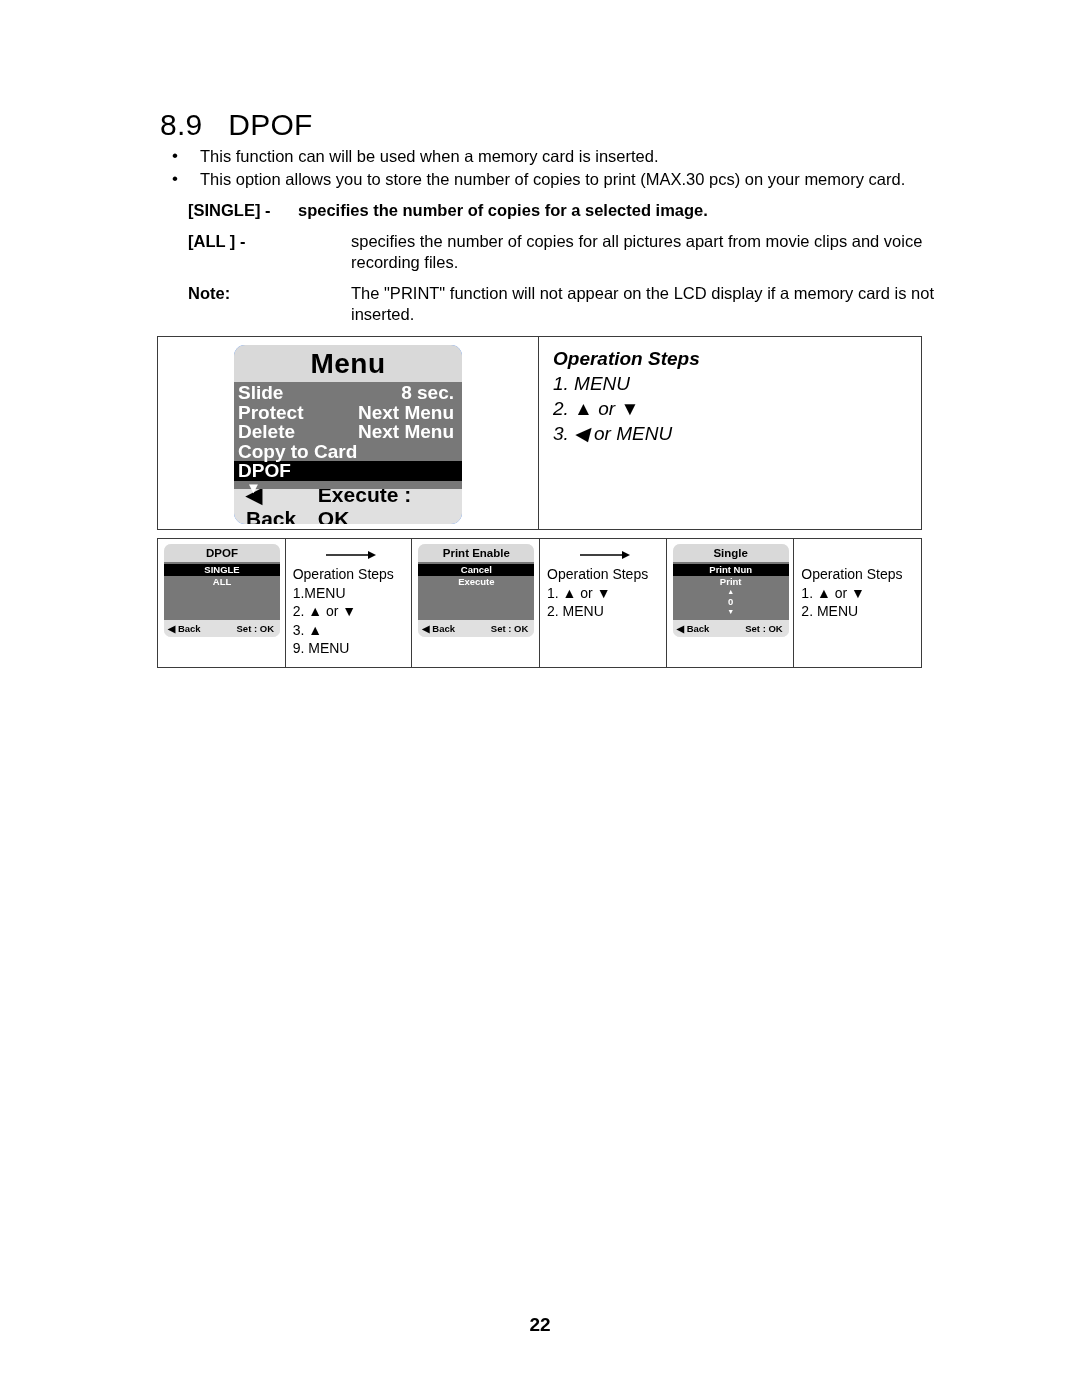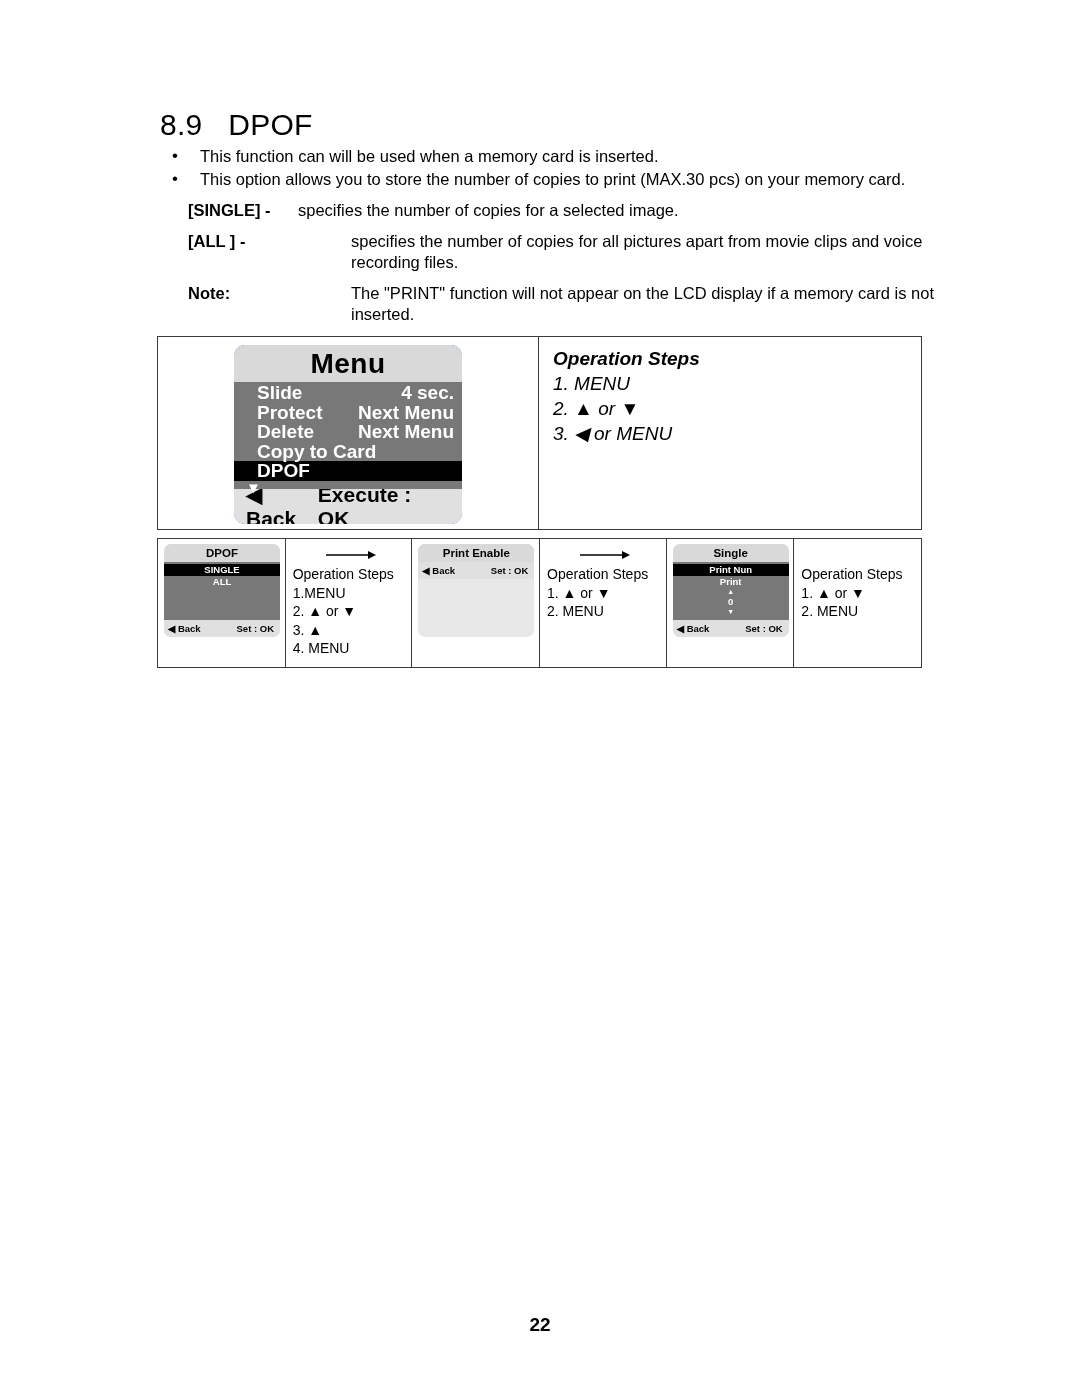--- a/index.html
+++ b/index.html
@@ -65,21 +65,21 @@
   }
   .def-row .term {
     position: absolute;
     left: 28px;
     top: 0;
     font-weight: bold;
     white-space: pre;
   }
   .def-row .desc { display: block; }
 
-  .def-single .desc { margin-left: 110px; }
+  .def-single .desc { margin-left: 110px; font-weight: bold; }
   .def-all .desc    { margin-left: 163px; }
   .def-note .desc   { margin-left: 163px; }
 
   
   .tbl {
     position: absolute;
     border: 1.4px solid #3b3b3b;
     box-sizing: border-box;
     background: #ffffff;
     display: flex;
@@ -144,21 +144,21 @@
     position: relative;
     padding: 1px 0 0 0;
   }
   .lcd-big .row {
     display: flex;
     justify-content: space-between;
     color: #ffffff;
     font-size: 19px;
     font-weight: bold;
     line-height: 19.5px;
-    padding: 0 8px 0 23px;
+    padding: 0 8px 0 4px;
     white-space: nowrap;
   }
   .lcd-big .row.sel {
     background: #000000;
     color: #ffffff;
   }
   .lcd-big .caret {
     color: #ffffff;
     font-size: 15px;
     line-height: 14px;
@@ -320,21 +320,21 @@
   <div class="tbl" id="table-top">
 
     <div class="cell cell-lcd">
       <div class="lcd lcd-big">
 
         <div class="lcd-title">Menu</div>
 
         <div class="lcd-body">
           <div class="row">
             <span>Slide</span>
-            <span>4 sec.</span>
+            <span>8 sec.</span>
           </div>
           <div class="row">
             <span>Protect</span>
             <span>Next Menu</span>
           </div>
           <div class="row">
             <span>Delete</span>
             <span>Next Menu</span>
           </div>
           <div class="row">
@@ -386,27 +386,31 @@
     <div class="cell cell-steps">
       <svg class="flow-arrow" viewBox="0 0 50 12">
         <line x1="0" y1="6" x2="42" y2="6" stroke="#000" stroke-width="1.6"></line>
         <polygon points="42,2 50,6 42,10" fill="#000"></polygon>
       </svg>
       <div class="steps-small">
         <span class="steps-title">Operation Steps</span>
         <div>1.MENU</div>
         <div>2. ▲ or ▼</div>
         <div>3. ▲</div>
-        <div>4. MENU</div>
+        <div>9. MENU</div>
       </div>
     </div>
 
     <div class="cell cell-lcd">
       <div class="lcd-small">
         <div class="lcd-title">Print Enable</div>
+        <div class="lcd-body">
+          <div class="opt sel">Cancel</div>
+          <div class="opt">Execute</div>
+        </div>
         <div class="lcd-foot">
           <span>◀ Back</span>
           <span>Set : OK</span>
         </div>
       </div>
     </div>
 
     <div class="cell cell-steps">
       <svg class="flow-arrow" viewBox="0 0 50 12">
         <line x1="0" y1="6" x2="42" y2="6" stroke="#000" stroke-width="1.6"></line>

